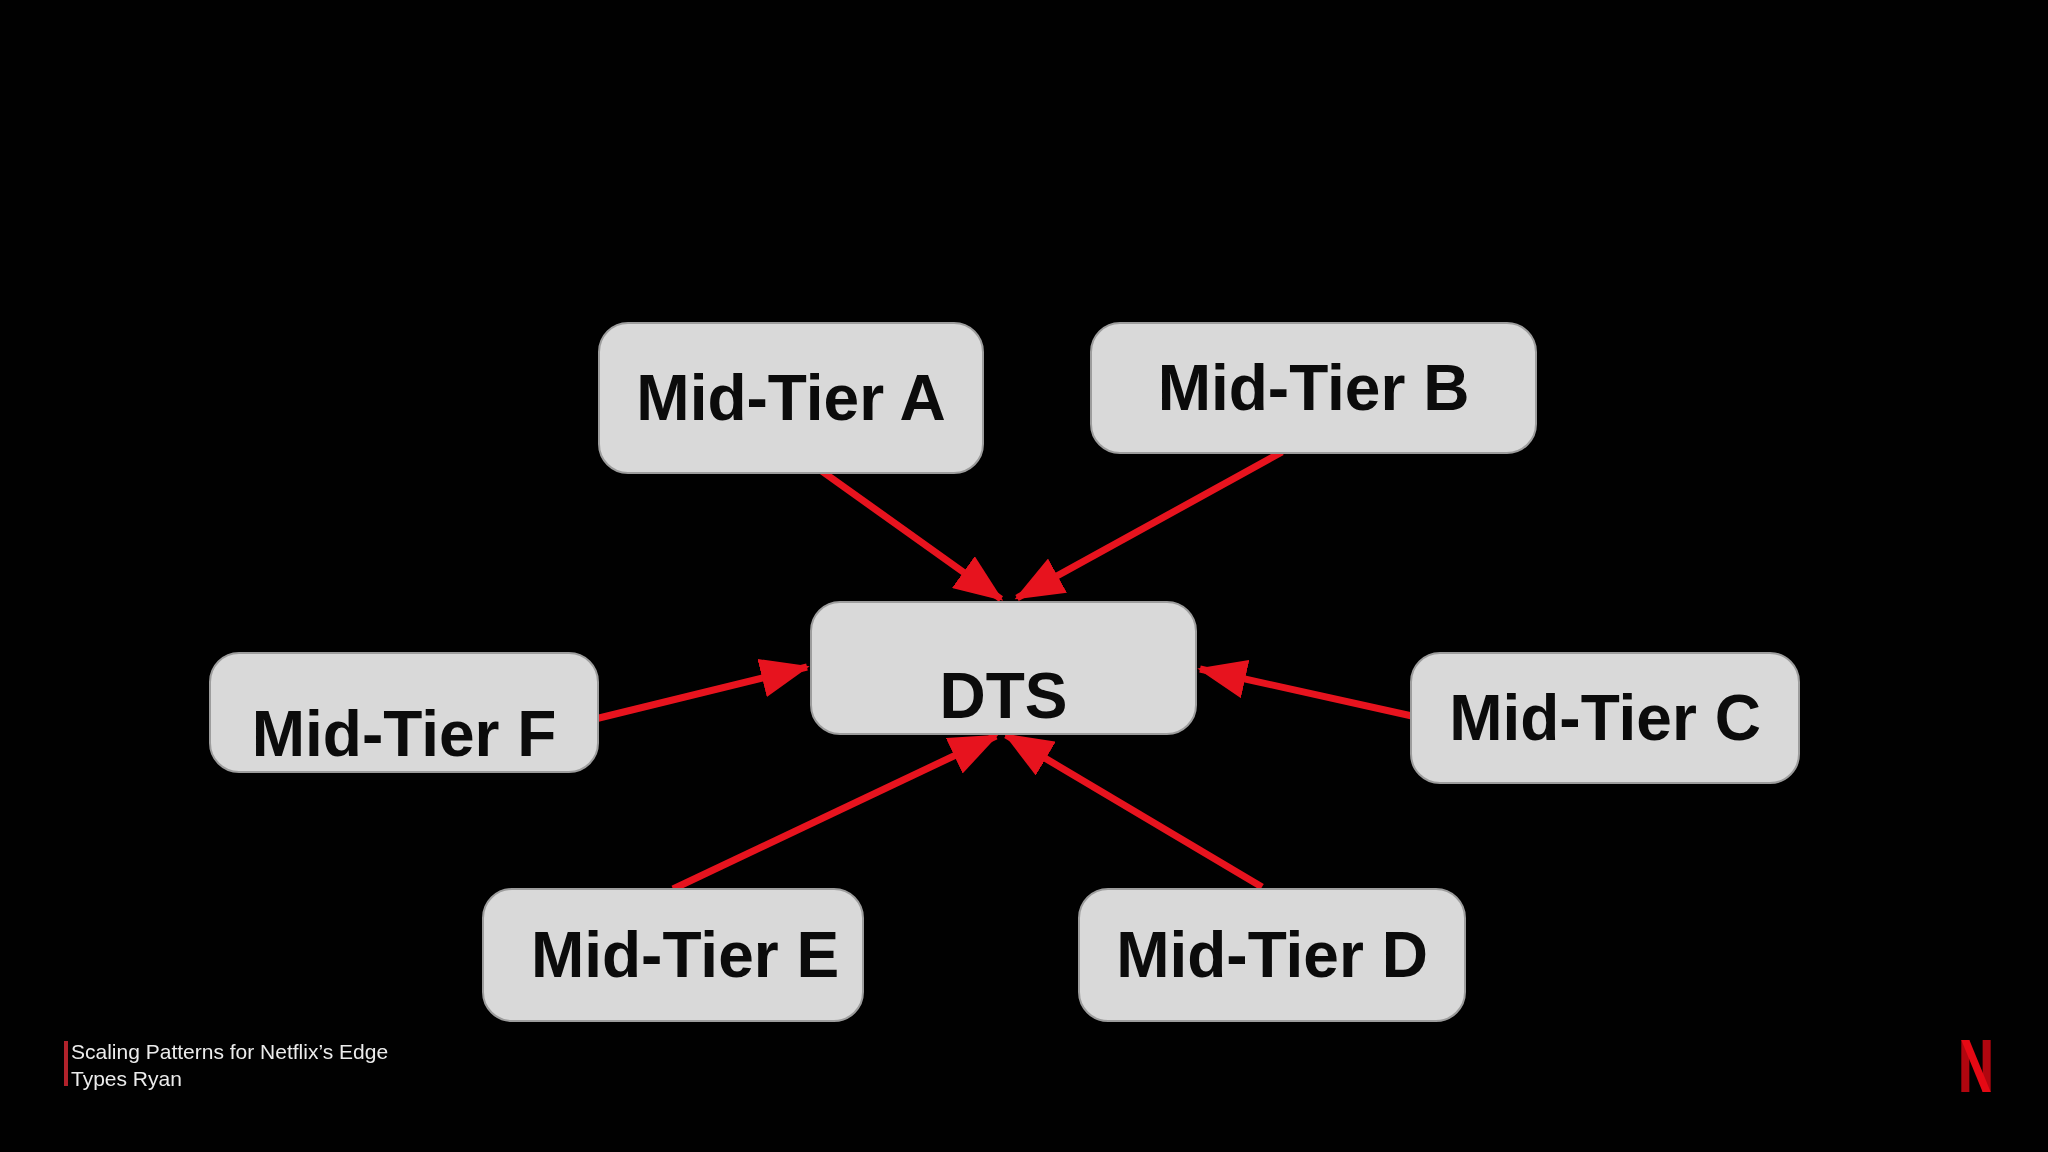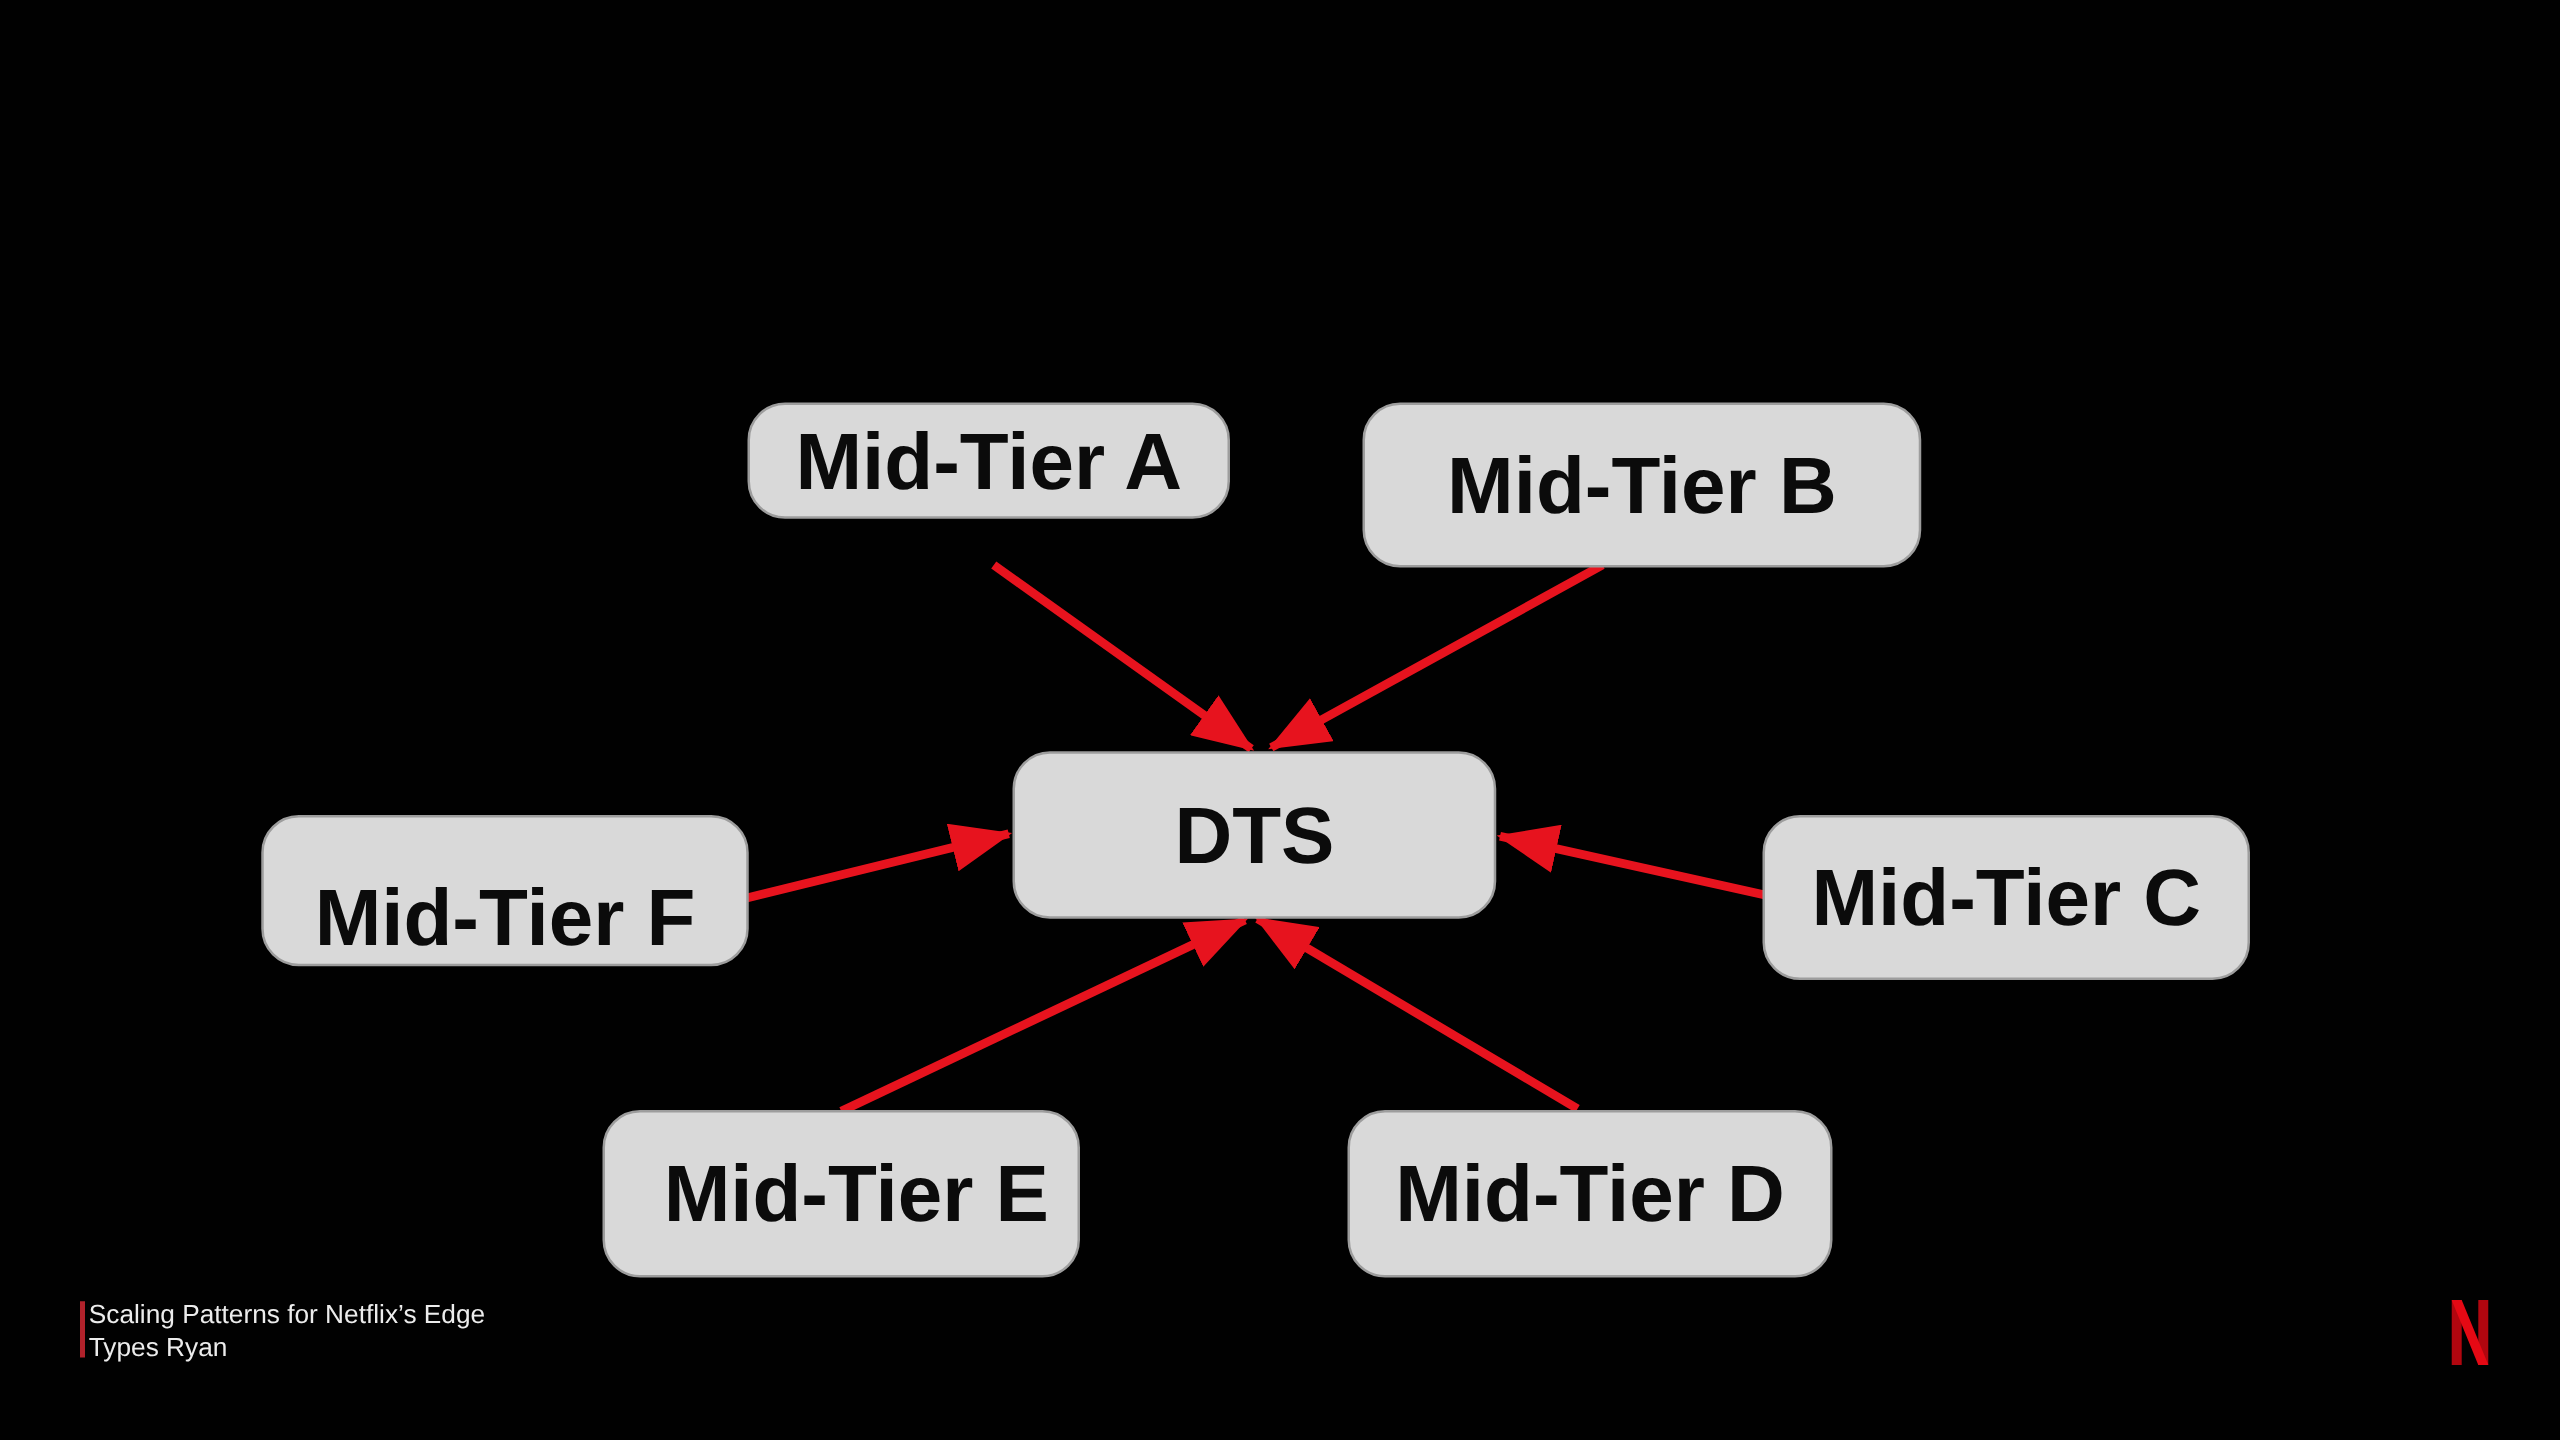--- a/index.html
+++ b/index.html
@@ -92,30 +92,30 @@
         </marker>
       </defs>
     <line x1="795" y1="452" x2="1001" y2="599" stroke="#e7131e" stroke-width="7" marker-end="url(#arrowhead)"></line>
         <line x1="1282" y1="452" x2="1017" y2="598" stroke="#e7131e" stroke-width="7" marker-end="url(#arrowhead)"></line>
         <line x1="595" y1="719" x2="807" y2="667" stroke="#e7131e" stroke-width="7" marker-end="url(#arrowhead)"></line>
         <line x1="1412" y1="716" x2="1200" y2="669" stroke="#e7131e" stroke-width="7" marker-end="url(#arrowhead)"></line>
         <line x1="673" y1="889" x2="996" y2="736" stroke="#e7131e" stroke-width="7" marker-end="url(#arrowhead)"></line>
         <line x1="1262" y1="887" x2="1006" y2="735" stroke="#e7131e" stroke-width="7" marker-end="url(#arrowhead)"></line>
       </svg>
     <div id="nodes-layer">
-        <div class="node" style="left: 598px; top: 322px; width: 386px; height: 93px; text-align: center;">
+        <div class="node" style="left: 598px; top: 322px; width: 386px; height: 152px; text-align: center;">
           <span>Mid-Tier A</span>
         </div>
         <div class="node" style="left: 1090px; top: 322px; width: 447px; height: 132px;">
           <span>Mid-Tier B</span>
         </div>
         <div class="node" style="left: 209px; top: 652px; width: 390px; height: 121px; align-items: flex-end;">
           <span>Mid-Tier F</span>
         </div>
-        <div class="node" style="left: 810px; top: 601px; width: 387px; height: 134px;">
+        <div class="node" style="left: 810px; top: 601px; width: 387px; height: 134px; align-items: flex-end;">
           <span>DTS</span>
         </div>
         <div class="node" style="left: 1410px; top: 652px; width: 390px; height: 132px;">
           <span>Mid-Tier C</span>
         </div>
         <div class="node" style="left: 482px; top: 888px; width: 382px; height: 134px; padding-left: 24px;">
           <span>Mid-Tier E</span>
         </div>
         <div class="node" style="left: 1078px; top: 888px; width: 388px; height: 134px;">
           <span>Mid-Tier D</span>

